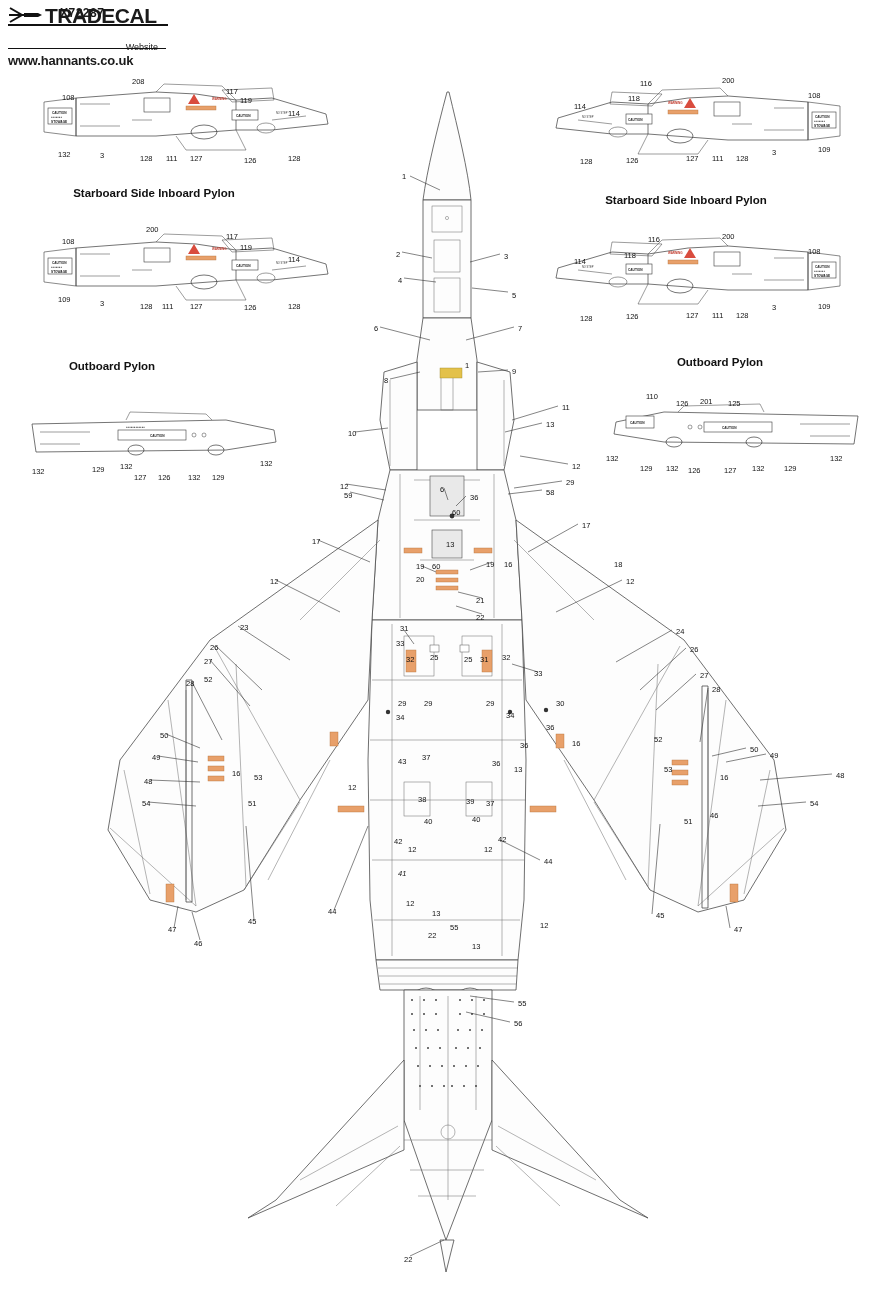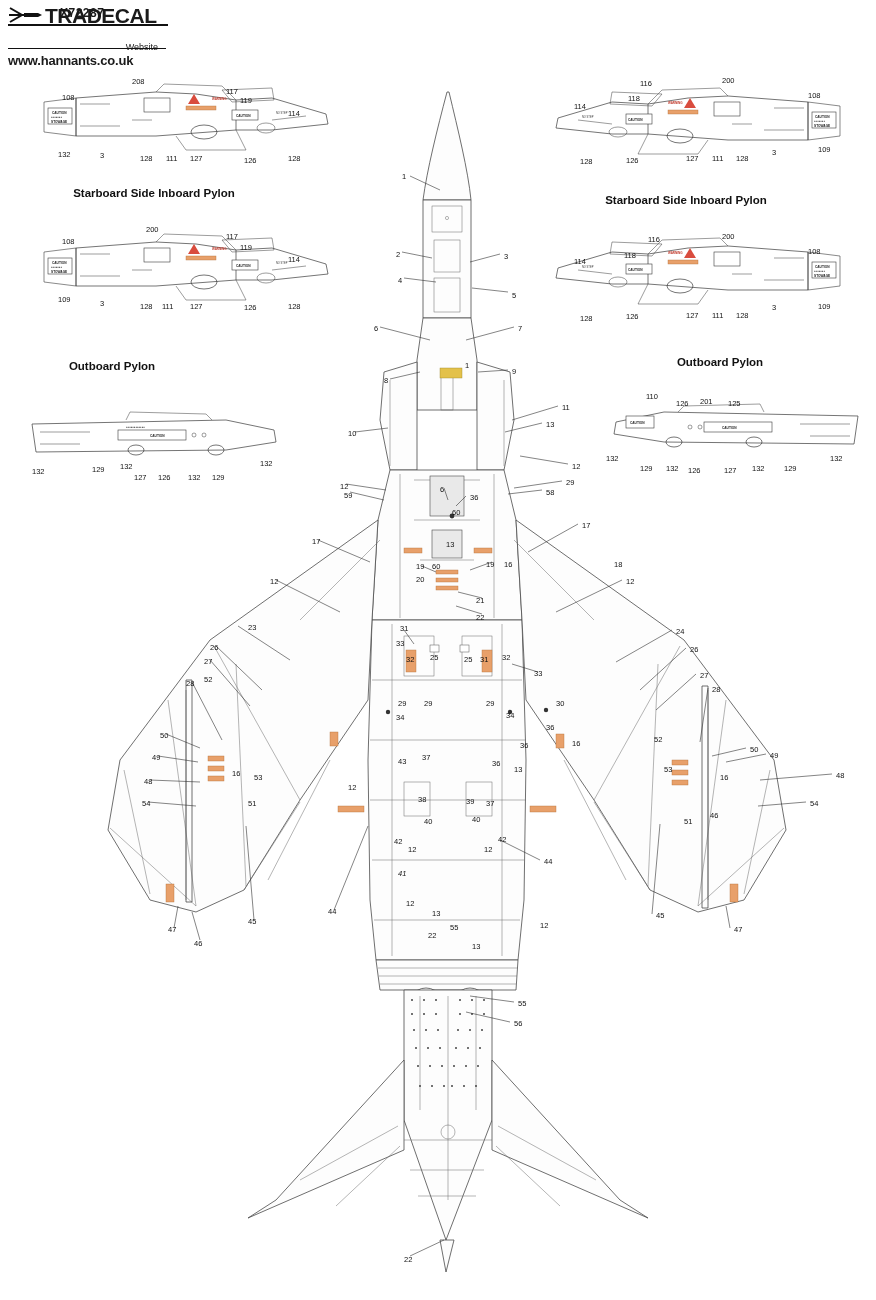--- a/index.html
+++ b/index.html
@@ -434,21 +434,21 @@
       <div class="num" style="left: 486px; top: 561px;">19</div>
       <div class="num" style="left: 504px; top: 561px;">16</div>
       <div class="num" style="left: 416px; top: 576px;">20</div>
       <div class="num" style="left: 312px; top: 538px;">17</div>
       <div class="num" style="left: 582px; top: 522px;">17</div>
       <div class="num" style="left: 614px; top: 561px;">18</div>
       <div class="num" style="left: 270px; top: 578px;">12</div>
       <div class="num" style="left: 626px; top: 578px;">12</div>
       <div class="num" style="left: 476px; top: 597px;">21</div>
       <div class="num" style="left: 476px; top: 614px;">22</div>
-      <div class="num" style="left: 248px; top: 624px;">23</div>
+      <div class="num" style="left: 240px; top: 624px;">23</div>
       <div class="num" style="left: 676px; top: 628px;">24</div>
       <div class="num" style="left: 210px; top: 644px;">26</div>
       <div class="num" style="left: 690px; top: 646px;">26</div>
       <div class="num" style="left: 204px; top: 658px;">27</div>
       <div class="num" style="left: 700px; top: 672px;">27</div>
       <div class="num" style="left: 186px; top: 680px;">28</div>
       <div class="num" style="left: 712px; top: 686px;">28</div>
       <div class="num" style="left: 204px; top: 676px;">52</div>
       <div class="num" style="left: 654px; top: 736px;">52</div>
       <div class="num" style="left: 400px; top: 625px;">31</div>

